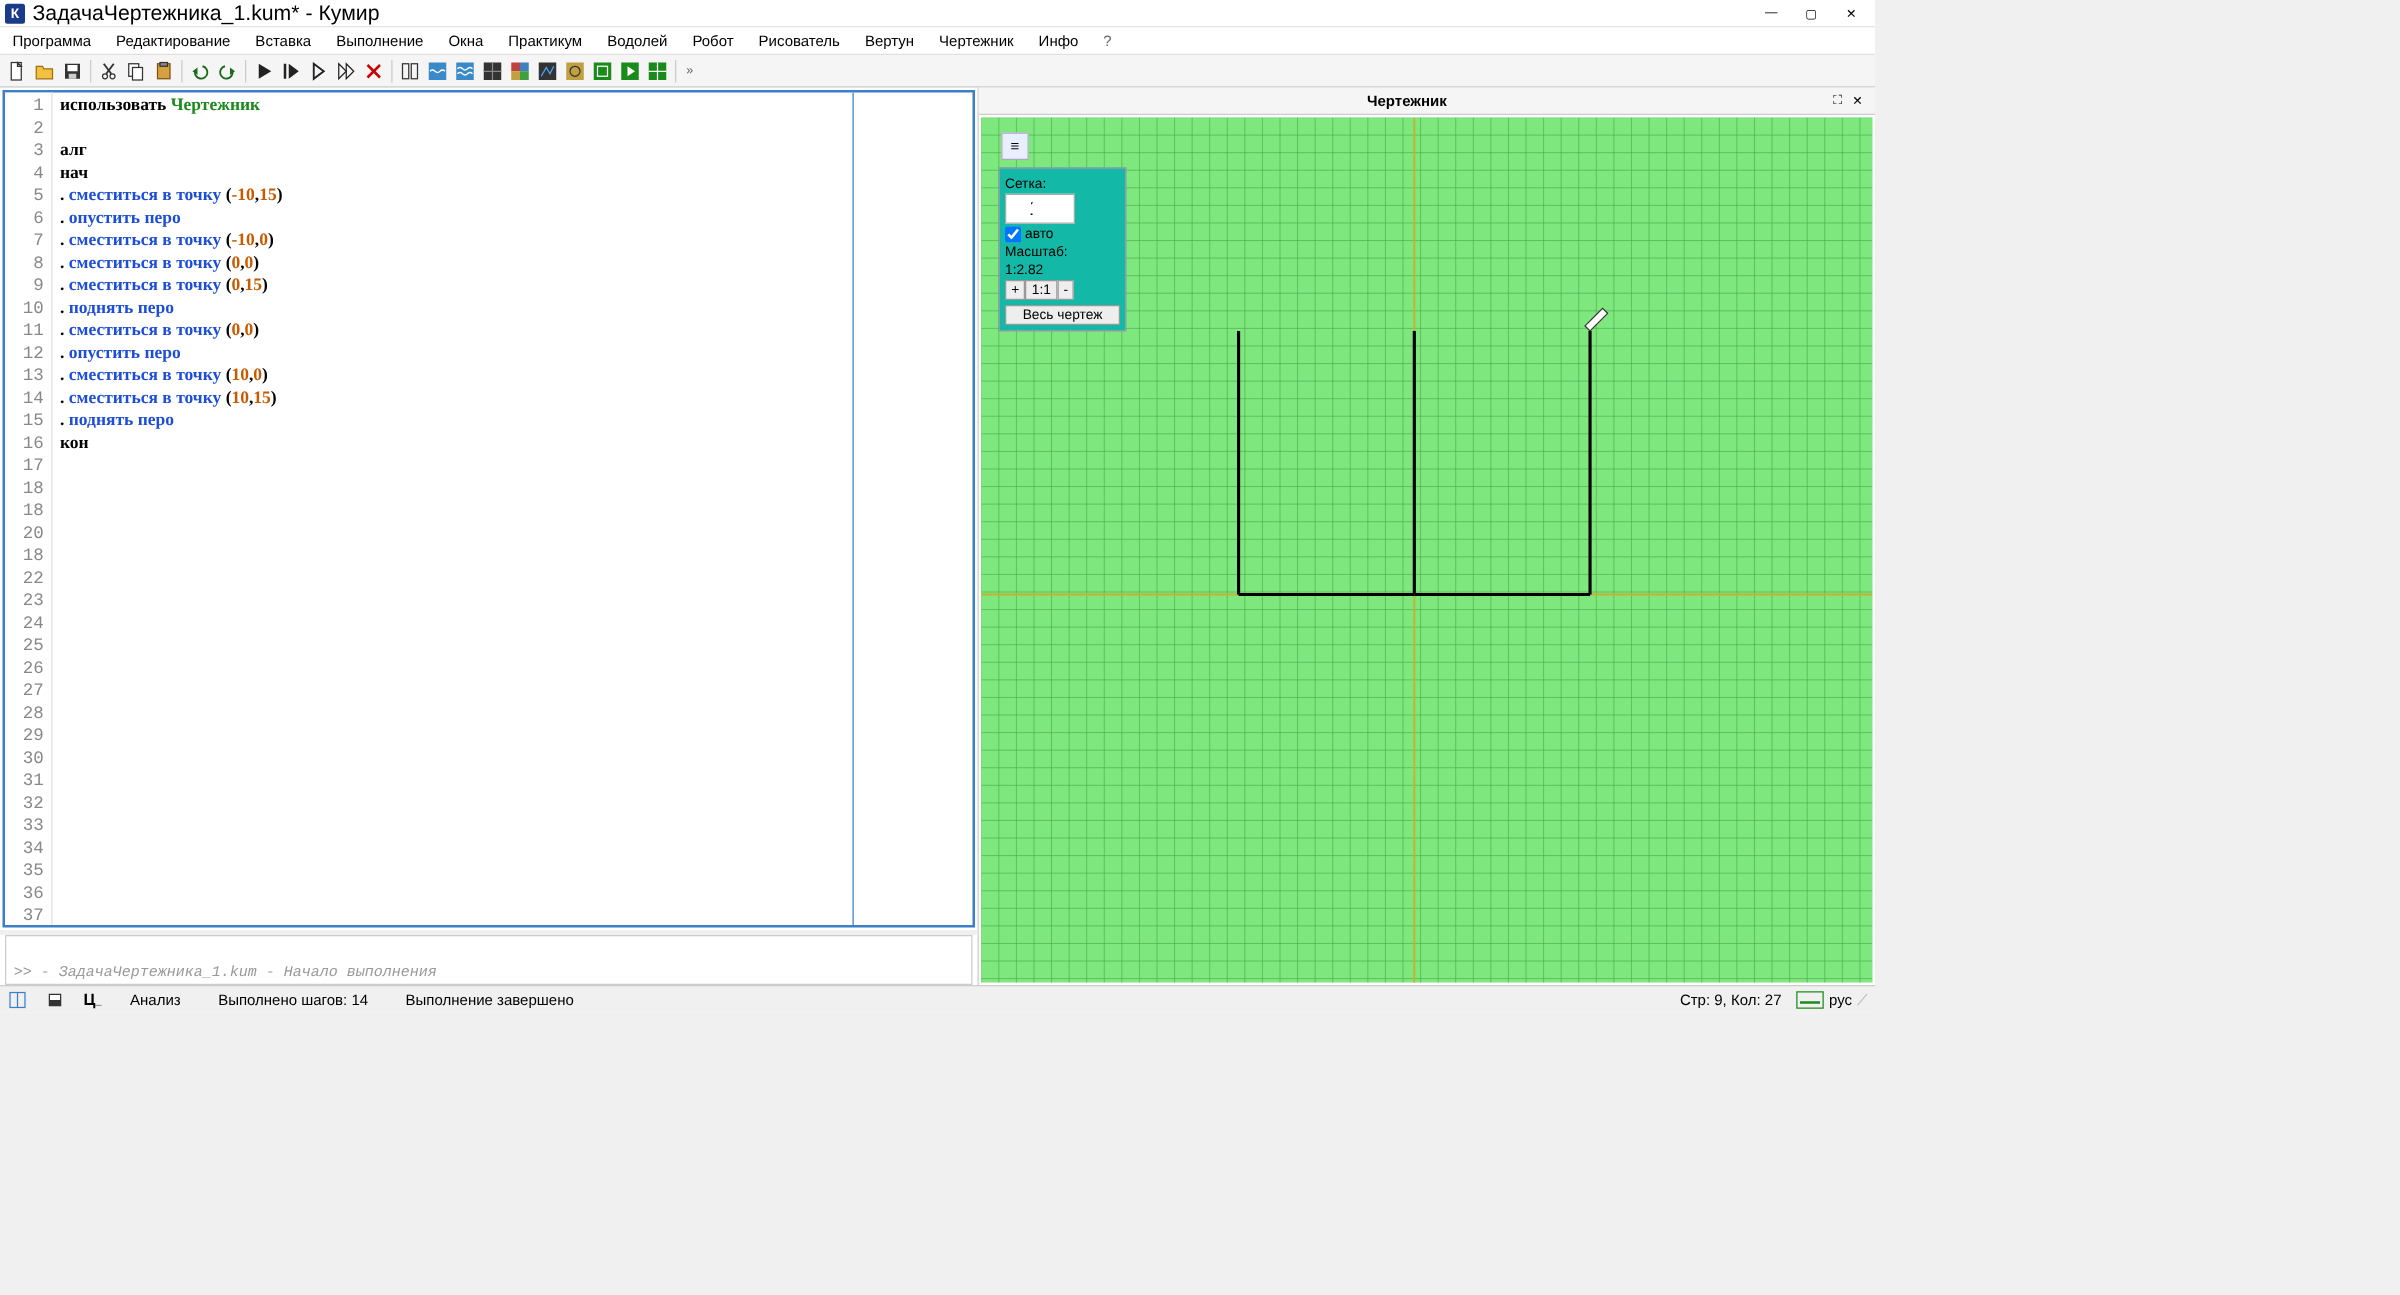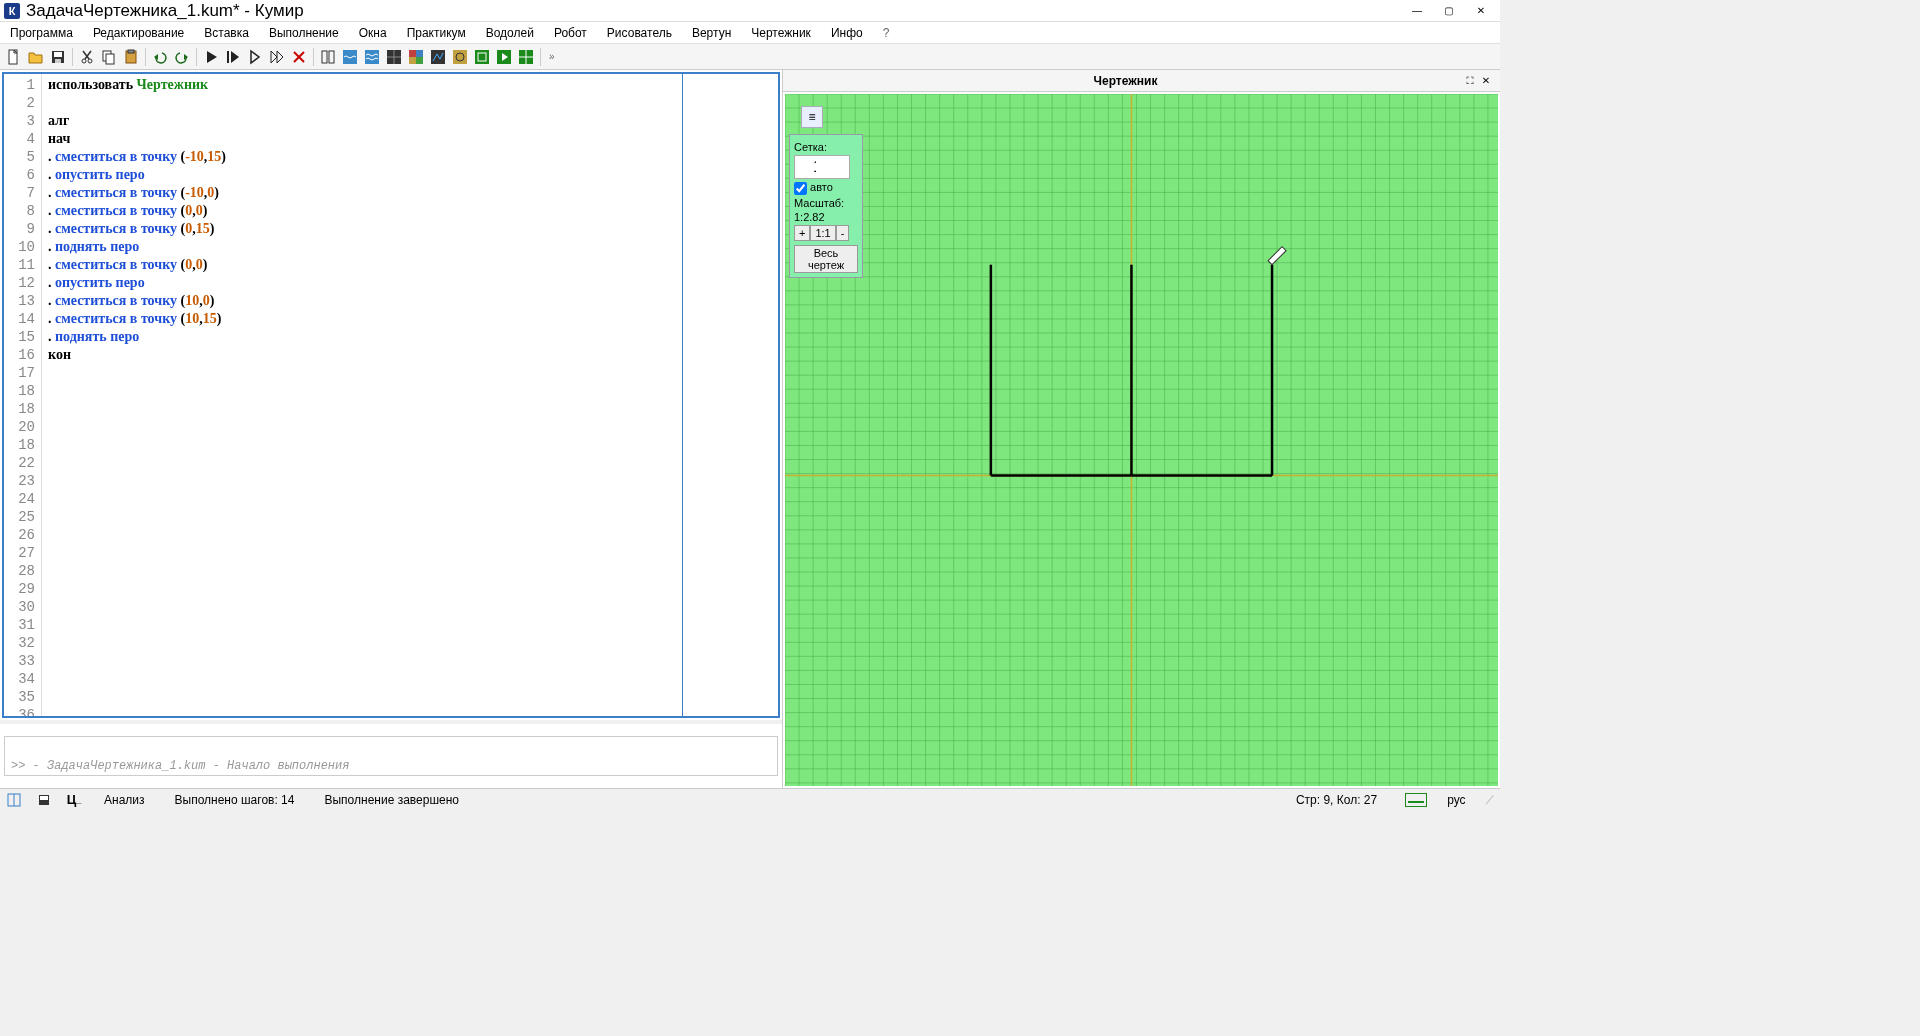--- a/index.html
+++ b/index.html
@@ -25,41 +25,41 @@
 .code-area { flex: 1; padding: 2px 6px; font-family: Liberation Serif, serif; font-size: 14px; line-height: 18px; position: relative; }
 .code-area .margin-line { position: absolute; left: 640px; top: 0; bottom: 0; width: 1px; background: #3a7fc8; }
 .code-line { white-space: pre; }
 .kw { color: #000; font-weight: bold; }
 .kw-green { color: #1a8a1a; font-weight: bold; }
 .fn { color: #1d4ed8; font-weight: bold; }
 .num { color: #c85a00; font-weight: bold; }
 .dot { color: #000; font-weight: bold; }
 .punct { color: #000; font-weight: bold; }
 .console-split { height: 4px; background: #f0f0f0; cursor: ns-resize; }
-.console { height: 40px; margin: 12px 4px; border: 1px solid #ccc; background: #fff; overflow: hidden; padding: 2px 6px; font-family: 'Courier New', monospace; font-size: 12px; color: #999; font-style: italic; display: flex; flex-direction: column; justify-content: flex-end;}
+.console { height: 40px; margin: 0 4px; border: 1px solid #ccc; background: #fff; overflow: hidden; padding: 2px 6px; font-family: 'Courier New', monospace; font-size: 12px; color: #999; font-style: italic; display: flex; flex-direction: column; justify-content: flex-end;}
 .console-line { white-space: nowrap; overflow: hidden; }
 .right-pane { flex: 1; display: flex; flex-direction: column; }
 .draw-header { height: 22px; background: #f5f5f5; display: flex; align-items: center; padding: 0 6px; border-bottom: 1px solid #ccc; }
 .draw-header .title { flex: 1; text-align: center; font-weight: bold; font-size: 12px; }
 .draw-header .panel-btn { width: 16px; height: 16px; display: flex; align-items: center; justify-content: center; cursor: pointer; font-size: 10px; }
 .canvas-wrap { flex: 1; position: relative; background: #7ee87e; overflow: hidden; margin: 2px; }
 .grid-canvas { position: absolute; inset: 0; }
 .draw-menu-icon { position: absolute; left: 16px; top: 12px; width: 22px; height: 22px; background: #e8f0ff; border: 1px solid #aab; display: flex; align-items: center; justify-content: center; cursor: pointer; }
-.control-panel { position: absolute; left: 4px; top: 40px; width: 74px; background: #86efac; border: 1px solid #99a; padding: 4px; font-size: 11px; }
+.control-panel { position: absolute; left: 14px; top: 40px; width: 102px; background: #14b8a6; border: 1px solid #99a; padding: 4px; font-size: 11px; }
 .control-panel .row { margin: 2px 0; }
 .control-panel input[type=number] { width: 56px; font-size: 17px; padding: 1px 18px; border: 1px solid #aaa; }
 .control-panel input[type=checkbox] { vertical-align: middle; }
 .control-panel .btn-row { display: flex; gap: 0; }
 .control-panel button { font-size: 11px; padding: 1px 4px; border: 1px solid #999; background: #eee; cursor: pointer; }
 .control-panel .full-btn { width: 100%; margin-top: 2px; }
 .statusbar { height: 22px; background: #f0f0f0; border-top: 1px solid #ccc; display: flex; align-items: center; padding: 0 6px; font-size: 12px; gap: 14px; }
 .statusbar .sb-icon { width: 16px; height: 16px; display: flex; align-items: center; justify-content: center; }
 .statusbar .spacer { flex: 1; }
 .statusbar .sb-text { padding: 0 8px; }
-.statusbar .right-group { display: flex; align-items: center; gap: 20px; }
+.statusbar .right-group { display: flex; align-items: center; gap: 4px; }
 .statusbar .graph-icon { width: 22px; height: 14px; border: 1px solid #1a8a1a; position: relative; }
 .statusbar .graph-icon::after { content: ""; position: absolute; left: 2px; right: 2px; bottom: 3px; height: 2px; background: #1a8a1a; }
 </style>
 </head>
 <body>
 
 <div class="window">
   <div class="titlebar">
     <div class="app-icon">К</div>
     <div class="title">ЗадачаЧертежника_1.kum* - Кумир</div>

